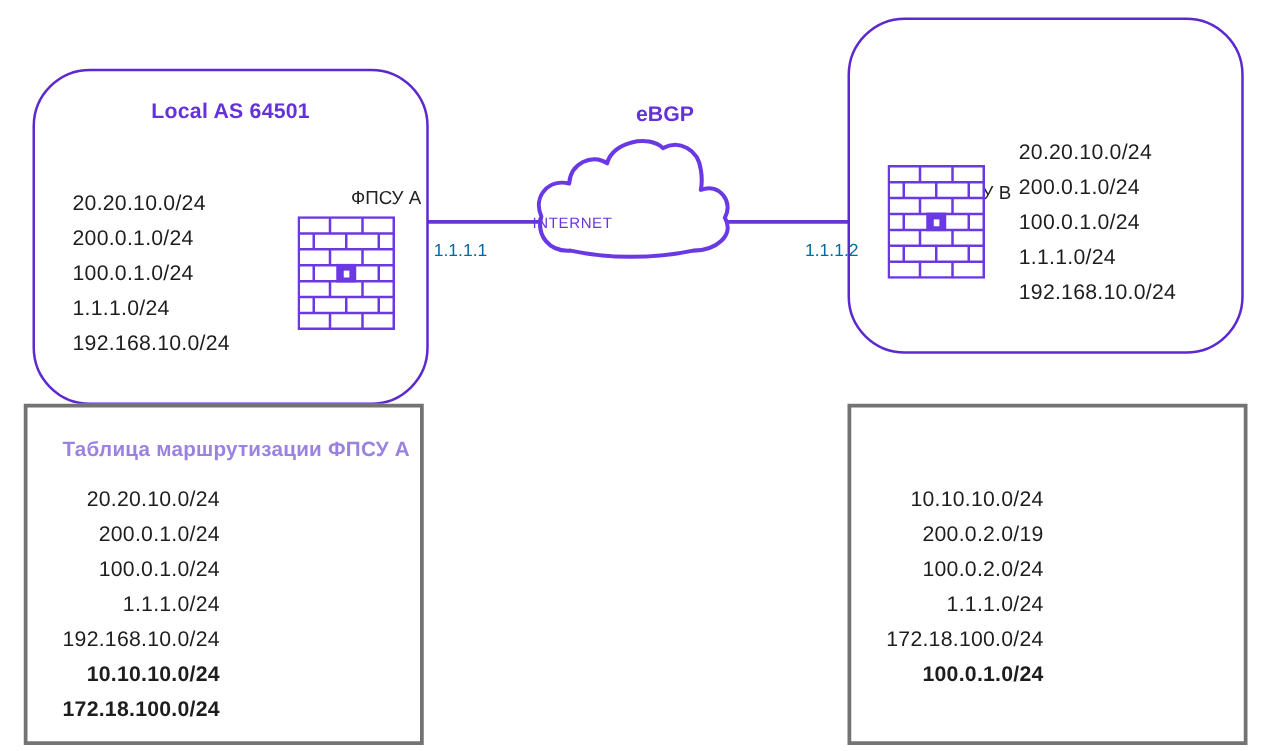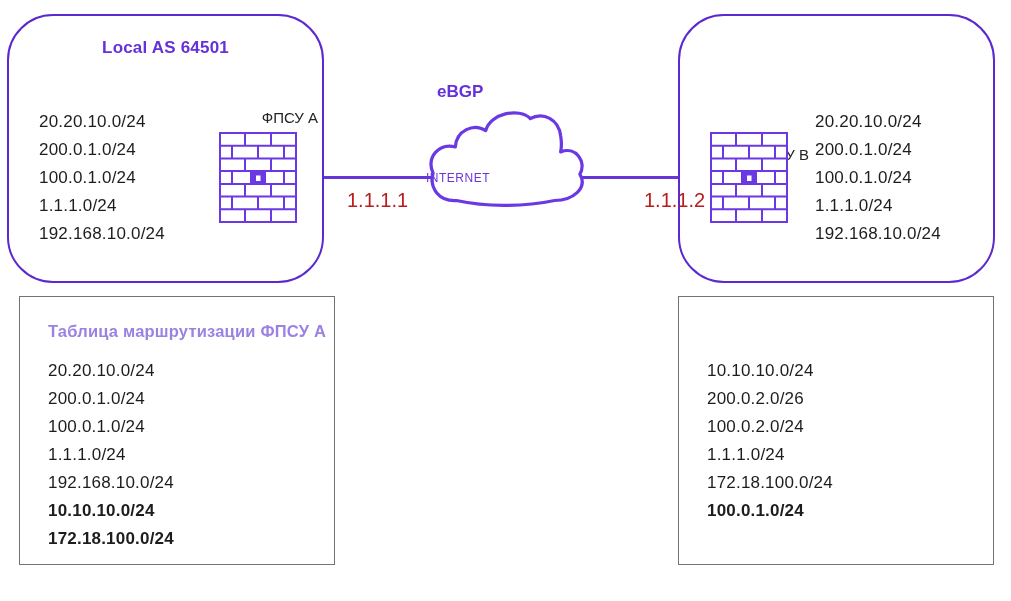--- a/index.html
+++ b/index.html
@@ -3,51 +3,51 @@
 <meta charset="utf-8">
 <style>
   html,body{margin:0;padding:0;background:#ffffff;}
   #canvas{
     position:relative;width:1011px;height:601px;background:#ffffff;
     font-family:"Liberation Sans",sans-serif;color:#1d1d1f;overflow:hidden;
   }
   
   .as-box{position:absolute;top:14px;width:313px;height:265px;
     border:2px solid #5c28cf;border-radius:46px;background:#ffffff;}
-  .as-box.left{left:7px;}
+  .as-box.left{left:26px;margin-top:41px;}
   .as-box.right{left:678px;}
   .as-title{position:absolute;top:22px;left:0;width:100%;text-align:center;
     font-weight:bold;font-size:17px;color:#6531d8;letter-spacing:.2px;}
   .network-list{position:absolute;top:92px;font-size:17px;line-height:28px;
     color:#1d1d1f;letter-spacing:.2px;white-space:nowrap;}
   .as-box.left  .network-list{left:30px;}
   .as-box.right .network-list{left:135px;}
   
   .fw-label{position:absolute;top:93px;width:120px;text-align:right;
     font-size:15px;line-height:18px;color:#232323;}
   .as-box.left  .fw-label{left:189px;}
   .as-box.right .fw-label{left:9px;margin-top:37px;}
   .fw-svg{position:absolute;top:116px;}
   .as-box.left  .fw-svg{left:210px;}
   .as-box.right .fw-svg{left:30px;}
   
   .link-line{position:absolute;top:176px;height:3px;background:#6636d9;}
   .link-line.left{left:307px;width:138px;}
   .link-line.right{left:573px;width:139px;}
-  .if-ip{position:absolute;top:192px;font-size:20px;line-height:17px;color:#b91c1c;}
+  .if-ip{position:absolute;top:192px;font-size:14px;line-height:17px;color:#0369a1;}
   .if-ip.a{left:347px;}
   .if-ip.b{left:644px;}
-  .ebgp{position:absolute;left:437px;top:82px;width:140px;text-align:left;
+  .ebgp{position:absolute;left:462px;top:82px;width:140px;text-align:center;
     font-weight:bold;font-size:17px;color:#6531d8;}
   .cloud-svg{position:absolute;left:426px;top:109px;}
   .cloud-label{position:absolute;left:426px;top:171px;width:162px;
     font-size:12px;letter-spacing:.5px;color:#6b35dd;}
   
-  .rt-box{position:absolute;top:296px;width:314px;height:267px;
-    border:1px solid #737373;background:#ffffff;}
+  .rt-box{position:absolute;top:323px;width:314px;height:267px;
+    border:3px solid #737373;background:#ffffff;text-align:right;}
   .rt-box.left{left:19px;}
   .rt-box.right{left:678px;}
   .rt-title{position:absolute;left:28px;top:25px;font-weight:bold;font-size:16.5px;
     color:#9b82e2;letter-spacing:.2px;white-space:nowrap;}
   .rt-list{position:absolute;left:28px;top:60px;font-size:17px;line-height:28px;
     color:#1d1d1f;letter-spacing:.2px;white-space:nowrap;}
   .rt-list .bold{font-weight:bold;}
 </style>
 </head>
 <body>
@@ -137,21 +137,21 @@
       <div>1.1.1.0/24</div>
       <div>192.168.10.0/24</div>
       <div class="bold">10.10.10.0/24</div>
       <div class="bold">172.18.100.0/24</div>
     </div>
   </div>
 
   <div class="rt-box right">
     <div class="rt-list">
       <div>10.10.10.0/24</div>
-      <div>200.0.2.0/26</div>
+      <div>200.0.2.0/19</div>
       <div>100.0.2.0/24</div>
       <div>1.1.1.0/24</div>
       <div>172.18.100.0/24</div>
       <div class="bold">100.0.1.0/24</div>
     </div>
   </div>
 
 </div>
 
 </body></html>

